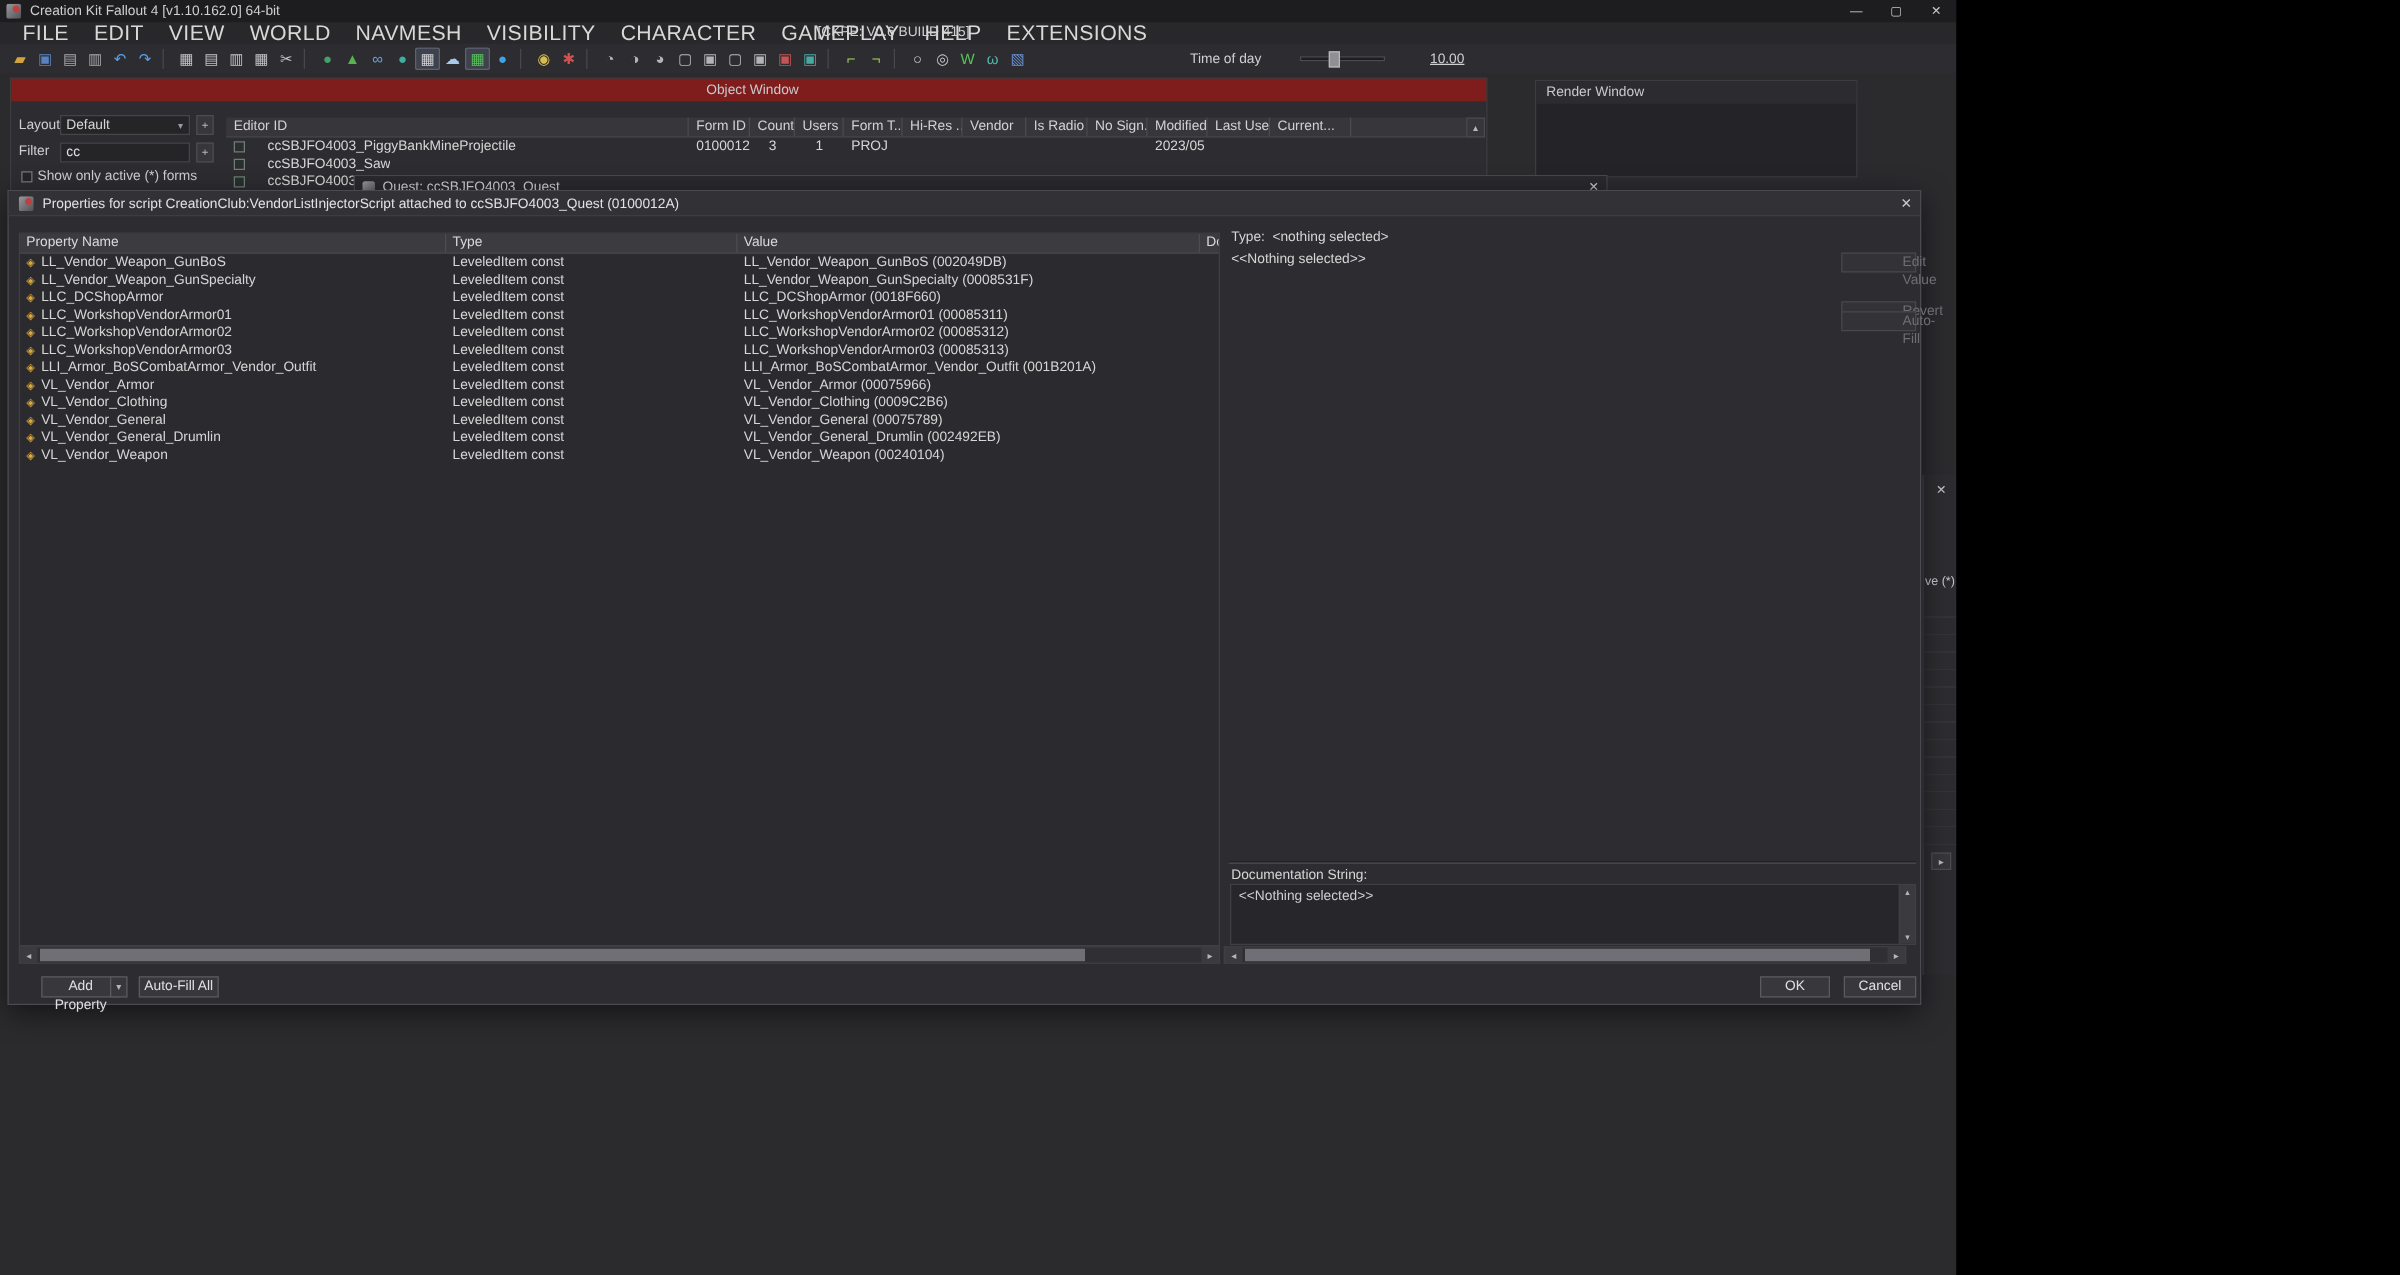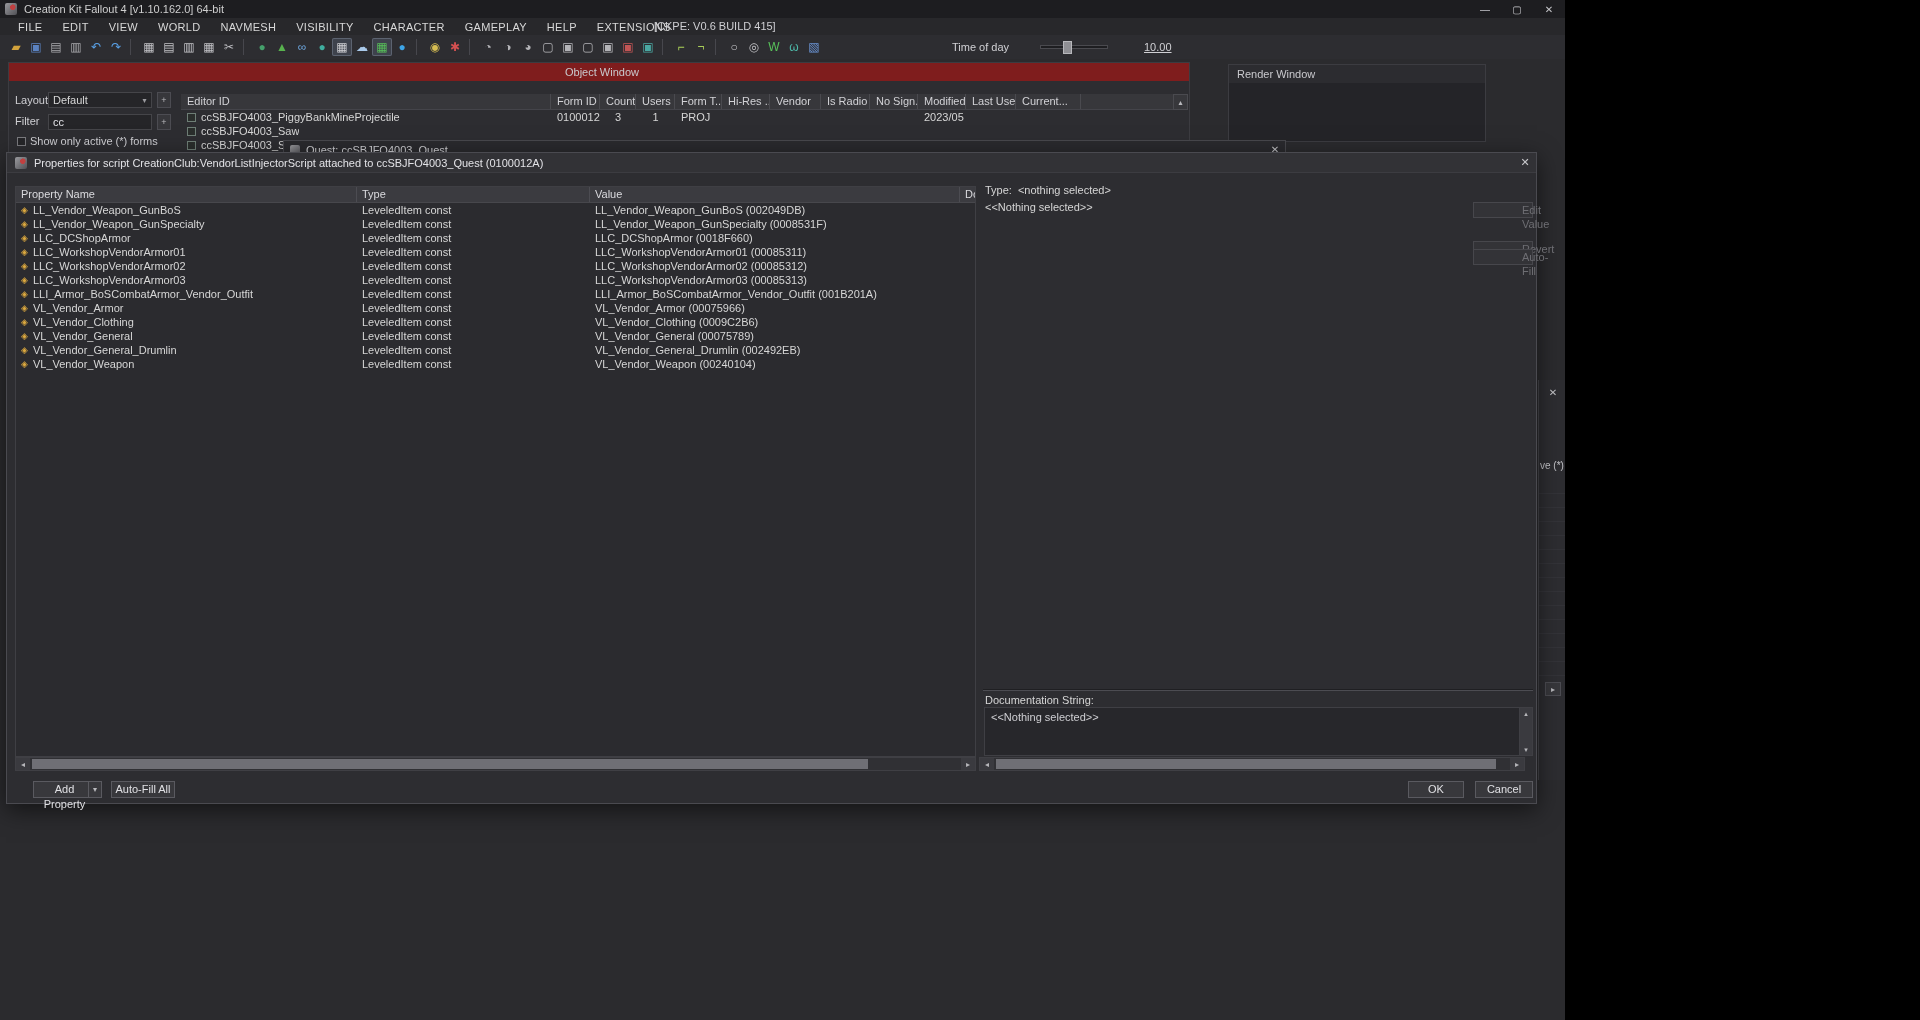--- a/index.html
+++ b/index.html
@@ -10,21 +10,21 @@
   
   .titlebar{position:absolute;left:0;top:0;right:0;height:18px;background:#1d1d20;display:flex;align-items:center;z-index:10;}
   .appicon{width:12px;height:12px;margin:0 7px 0 5px;border-radius:2px;
     background:radial-gradient(circle at 65% 35%, #c04040 0 2.5px, transparent 3px), linear-gradient(135deg,#9a9a9e,#505055);}
   .titlebar .title{color:#cfcfcf;font-size:11px;white-space:nowrap;}
   .winbtns{margin-left:auto;display:flex;height:100%;}
   .winbtn{width:32px;height:100%;display:flex;align-items:center;justify-content:center;color:#c6c6ca;font-size:10px;}
 
   
   .menubar{position:absolute;left:0;top:18px;right:0;height:17px;background:#28282b;display:flex;align-items:center;padding-left:8px;z-index:10;}
-  .menuitem{padding:0 10px;font-size:11px;color:#d8d8d8;letter-spacing:.3px;white-space:nowrap;}
+  .menuitem{padding:0 10px;font-size:17px;color:#d8d8d8;letter-spacing:.3px;white-space:nowrap;}
   .ckpe{margin-left:16px;color:#d0d0d4;padding:0 8px;white-space:nowrap;}
 
   
   .toolbar{position:absolute;left:0;top:35px;right:0;height:24px;background:#2d2d31;display:flex;align-items:center;padding-left:6px;z-index:10;}
   .tbicon{width:20px;height:18px;display:flex;align-items:center;justify-content:center;font-size:12px;border-radius:2px;flex:0 0 auto;}
   .tbicon[data-active="1"]{background:#3e424c;box-shadow:inset 0 0 0 1px #5c6370;}
   .tbicon[data-name="toolbar-separator"]{width:7px;height:16px;border-left:1px solid #47474d;border-radius:0;margin:0 2px 0 4px;}
   .tod{position:absolute;left:952px;top:0;height:24px;display:flex;align-items:center;gap:12px;}
   .tod .lbl{width:62px;color:#d0d0d4;}
   .tod .track{position:relative;width:68px;height:4px;background:#1e1e21;border:1px solid #4a4a4f;margin-left:14px;}
@@ -45,21 +45,21 @@
   .owh{line-height:15px;padding-left:6px;border-right:1px solid #4a4a4f;color:#d2d2d6;overflow:hidden;white-space:nowrap;flex:0 0 auto;}
   .ow-vscroll-up{position:absolute;left:1164px;top:31px;width:15px;height:16px;background:#37373b;border:1px solid #4a4a4f;color:#b8b8bc;font-size:8px;display:flex;align-items:center;justify-content:center;}
   .ow-rows{position:absolute;left:172px;top:47px;width:992px;}
   .ow-row{display:flex;height:14px;align-items:center;}
   .owc{overflow:hidden;white-space:nowrap;padding-left:6px;flex:0 0 auto;color:#d6d6d6;}
   .w0{width:370px}.w1{width:49px}.w2{width:36px}.w3{width:39px}.w4{width:47px}.w5{width:48px}
   .w6{width:51px}.w7{width:49px}.w8{width:48px}.w9{width:48px}.w10{width:50px}.w11{width:65px}
   .ctr{text-align:center;padding-left:0;}
   .namecell{display:flex;align-items:center;}
   .rowbox{width:9px;height:9px;border:1px solid #6e7e76;background:#2a2e2c;flex:0 0 auto;}
-  .etxt{margin-left:5px;overflow:hidden;white-space:nowrap;}
+  .etxt{margin-left:18px;overflow:hidden;white-space:nowrap;}
 
   
   .quest-window{position:absolute;left:283px;top:140px;width:1003px;height:40px;background:#2d2d31;border:1px solid #48484d;z-index:3;}
   .qw-title{height:18px;display:flex;align-items:center;background:#2a2a2e;border-bottom:1px solid #3c3c41;}
   .qw-icon{width:10px;height:10px;margin:0 6px 0 6px;border-radius:2px;background:linear-gradient(135deg,#9a9a9e,#55555a);}
   .qw-text{color:#cfcfd3;white-space:nowrap;overflow:hidden;}
   .qw-close{margin-left:auto;width:20px;text-align:center;color:#c4c4c8;font-size:10px;}
   .qw-body{position:relative;height:20px;}
   .qw-blue{position:absolute;left:726px;top:3px;width:27px;height:9px;background:#2b7fd8;}
 

